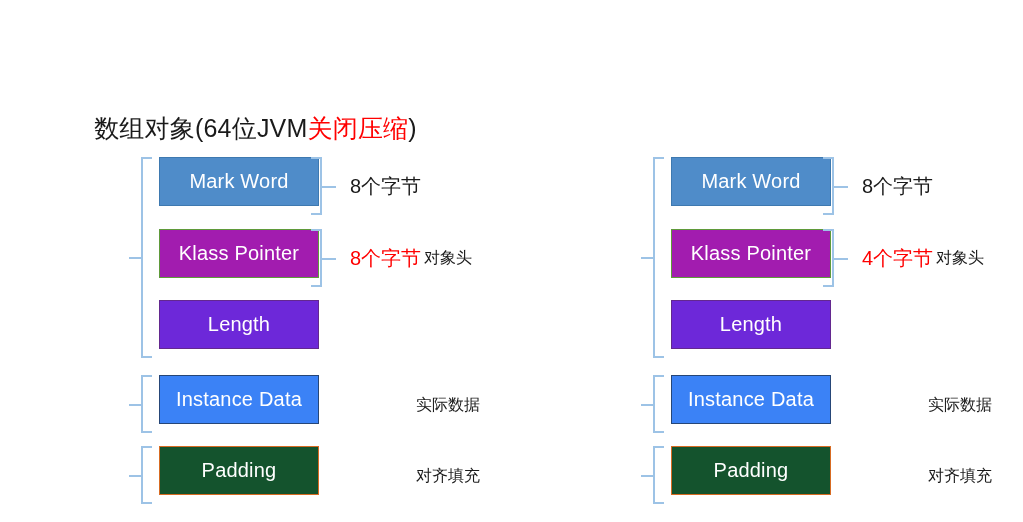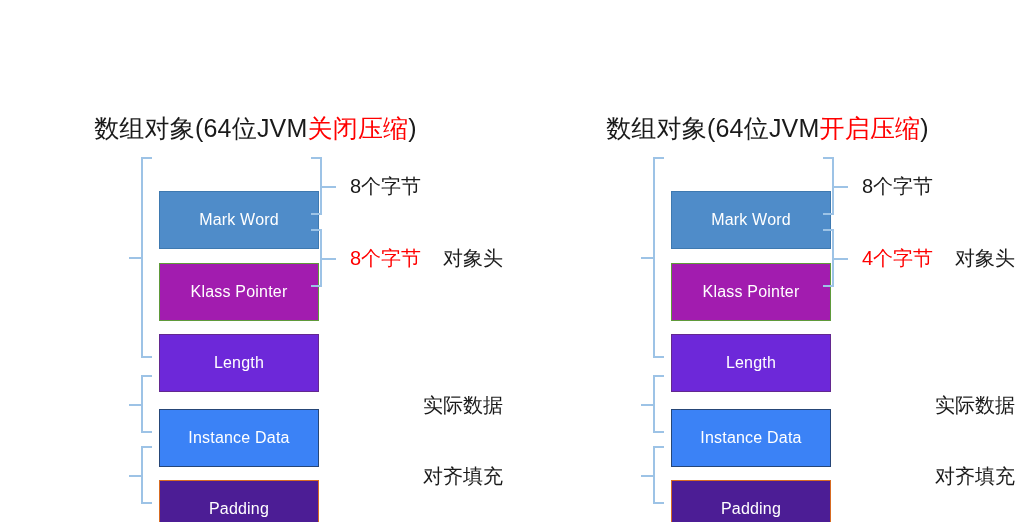--- a/index.html
+++ b/index.html
@@ -37,35 +37,34 @@
     white-space: nowrap;
     color: #1a1a1a;
   }
   .panel-title .hl { color: #ff0000; }
 
   
   .box {
     position: absolute;
     left: 159px;
     width: 160px;
-    height: 58px;
+    height: 49px;
     box-sizing: border-box;
     color: #ffffff;
-    font-size: 16px;
+    font-size: 20px;
     display: flex;
     align-items: center;
     justify-content: center;
     letter-spacing: 0.2px;
-    margin-top: 34px;
   }
   .box.mark     { top: 141px; background: #4F8CC9; border: 1px solid #3e79b0; }
   .box.klass    { top: 213px; background: #a21caf; border: 1px solid #5f9a3a; }
   .box.length   { top: 284px; background: #6d28d9; border: 1px solid #63288f; }
   .box.instance { top: 359px; background: #3b82f6; border: 1px solid #264677; }
-  .box.padding  { top: 430px; background: #4c1d95; border: 1px solid #d76b22; }
+  .box.padding  { top: 430px; background: #14532d; border: 1px solid #d76b22; }
 
   
   .brace-left {
     position: absolute;
     left: 141px;
     width: 11px;
     border: 2px solid #9DC3E6;
     border-right: none;
     box-sizing: border-box;
   }
@@ -82,22 +81,22 @@
   }
   .brace-stub.header { top: 241px; }
   .brace-stub.single { top: 388px; }
   .brace-stub.single2 { top: 459px; }
 
   
   .group-label {
     position: absolute;
     right: 0;
     width: 118px;
-    text-align: right;
-    font-size: 20px;
+    text-align: center;
+    font-size: 16px;
     line-height: 26px;
     color: #1a1a1a;
     white-space: nowrap;
     padding-right: 8px;
     box-sizing: border-box;
   }
   .group-label.header   { top: 229px; }
   .group-label.instance { top: 376px; }
   .group-label.padding  { top: 447px; }
 
@@ -167,23 +166,20 @@
   <div class="size-note mark">8个字节</div>
 
   <div class="brace-right klass"></div>
   <div class="brace-right-stub klass"></div>
   <div class="size-note klass red">8个字节</div>
 
 </div>
 
 <div class="panel" id="panel-right">
 
-  <div class="panel-title">
-    <span>数组对象(64位JVM</span><span class="hl">开启压缩</span><span>)</span>
-  </div>
 
   <div class="brace-left header"></div>
   <div class="brace-stub header"></div>
   <div class="brace-left single"></div>
   <div class="brace-stub single"></div>
   <div class="brace-left single2"></div>
   <div class="brace-stub single2"></div>
 
   <div class="group-label header">对象头</div>
   <div class="group-label instance">实际数据</div>

